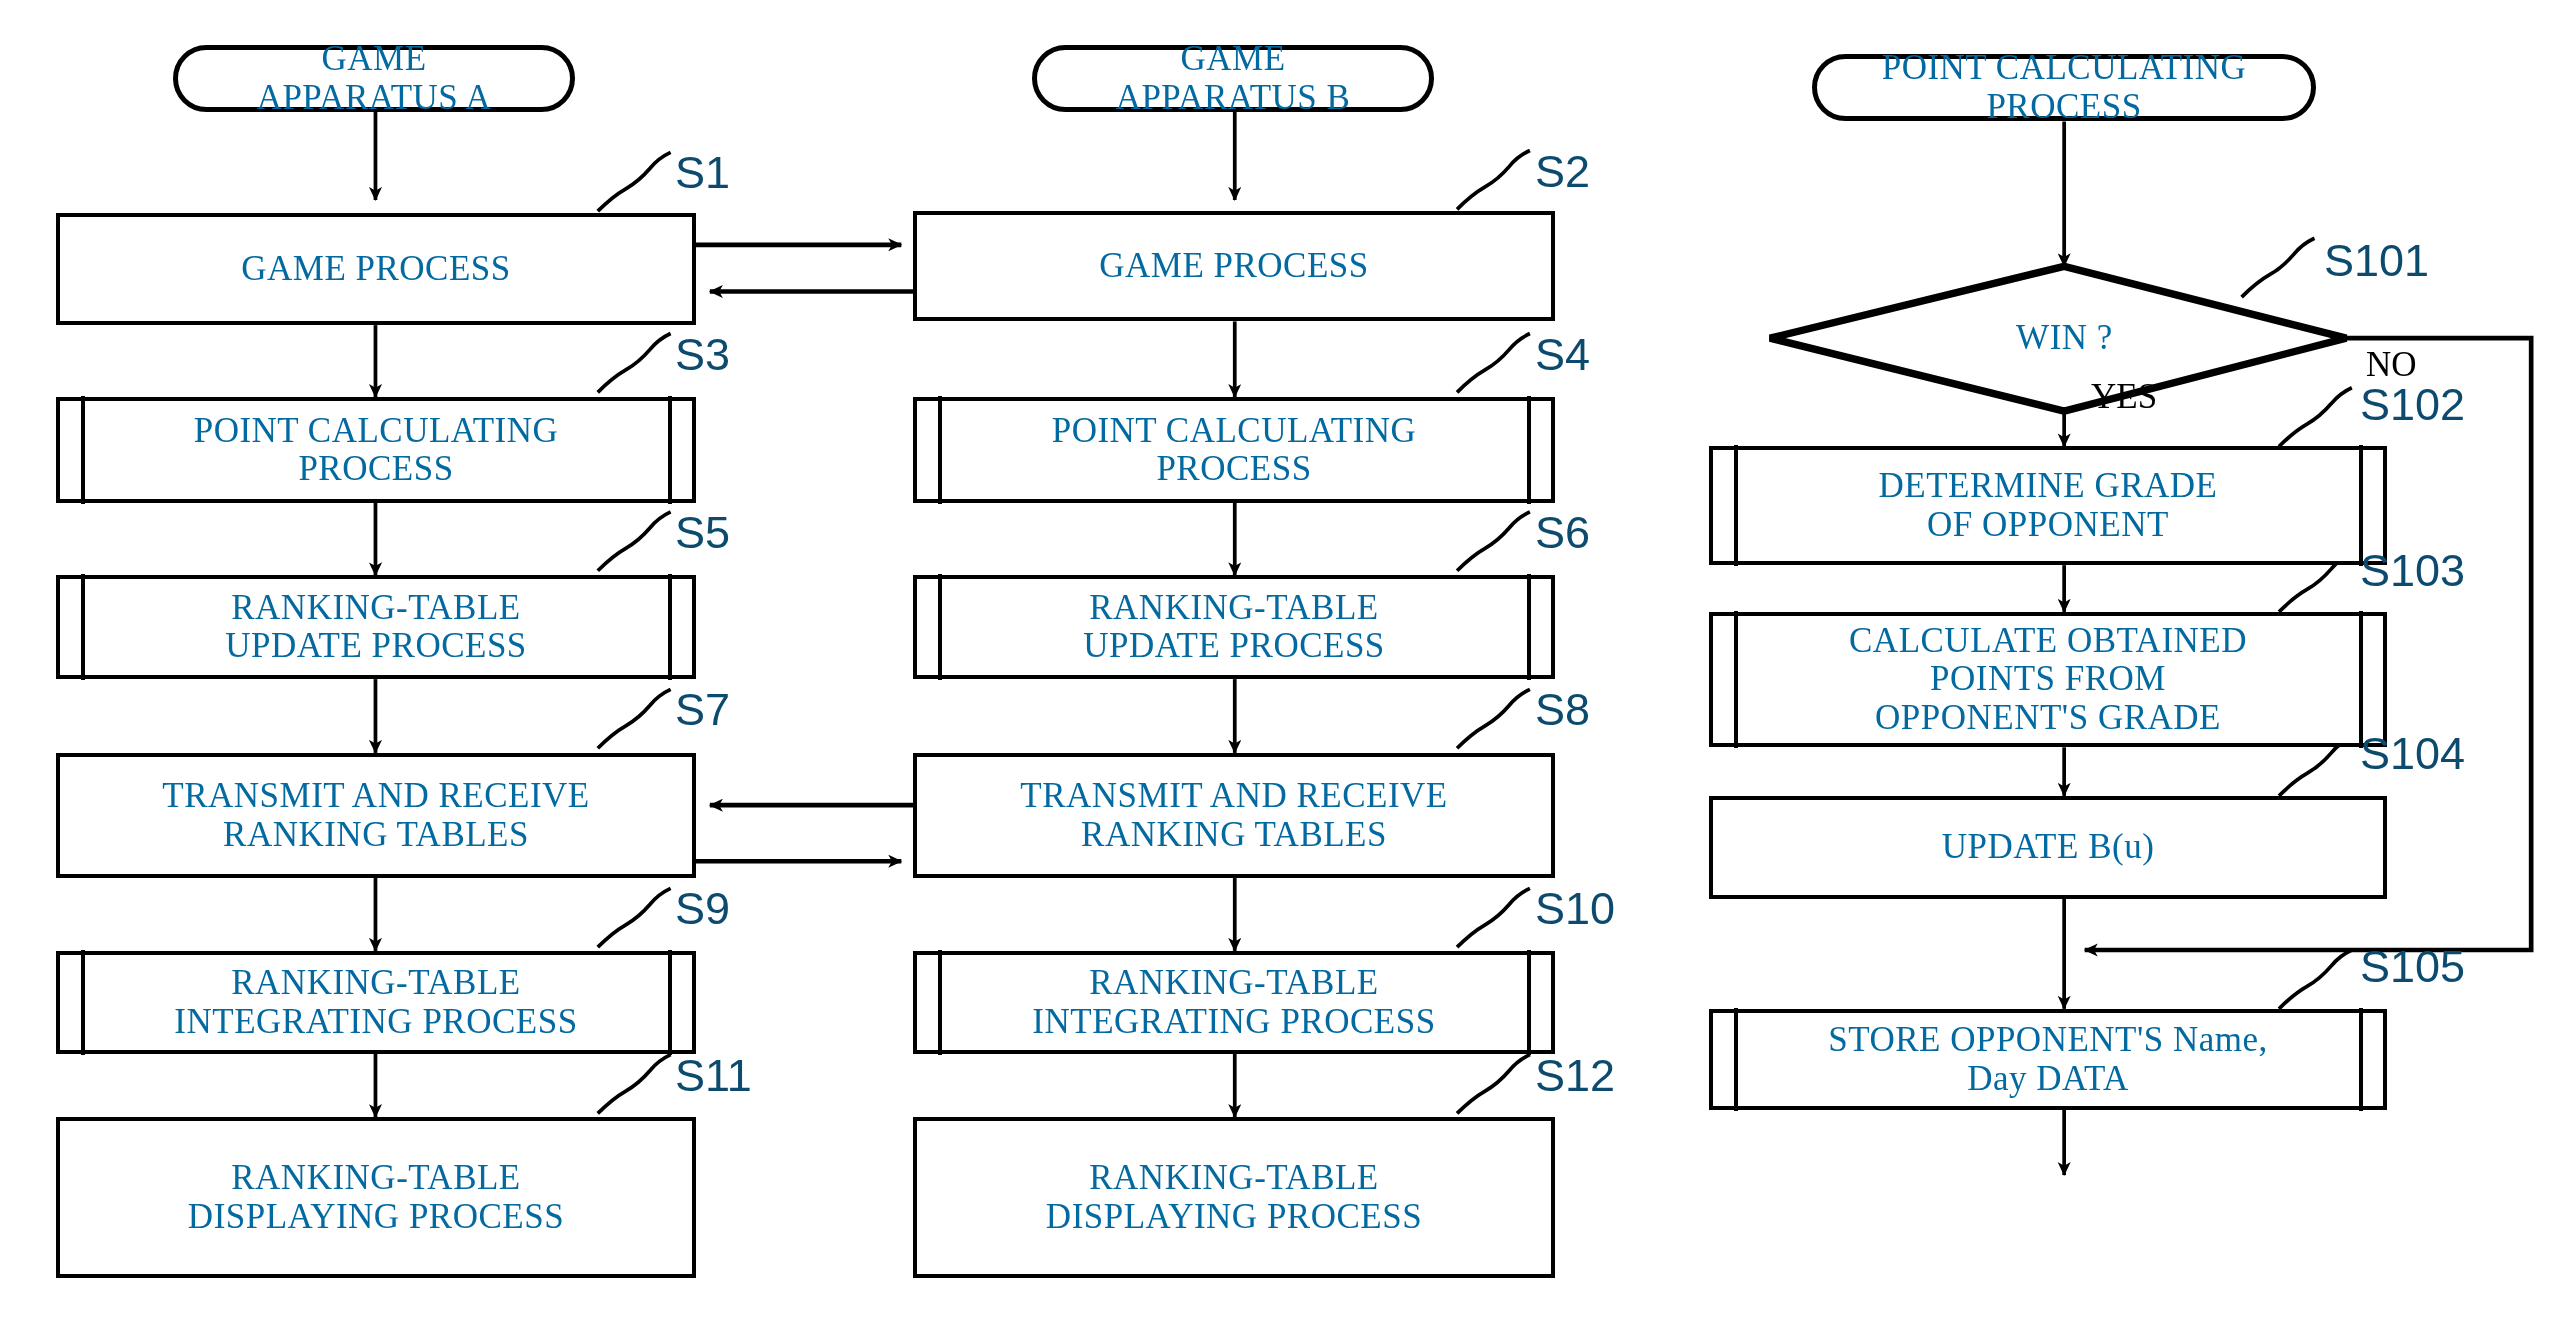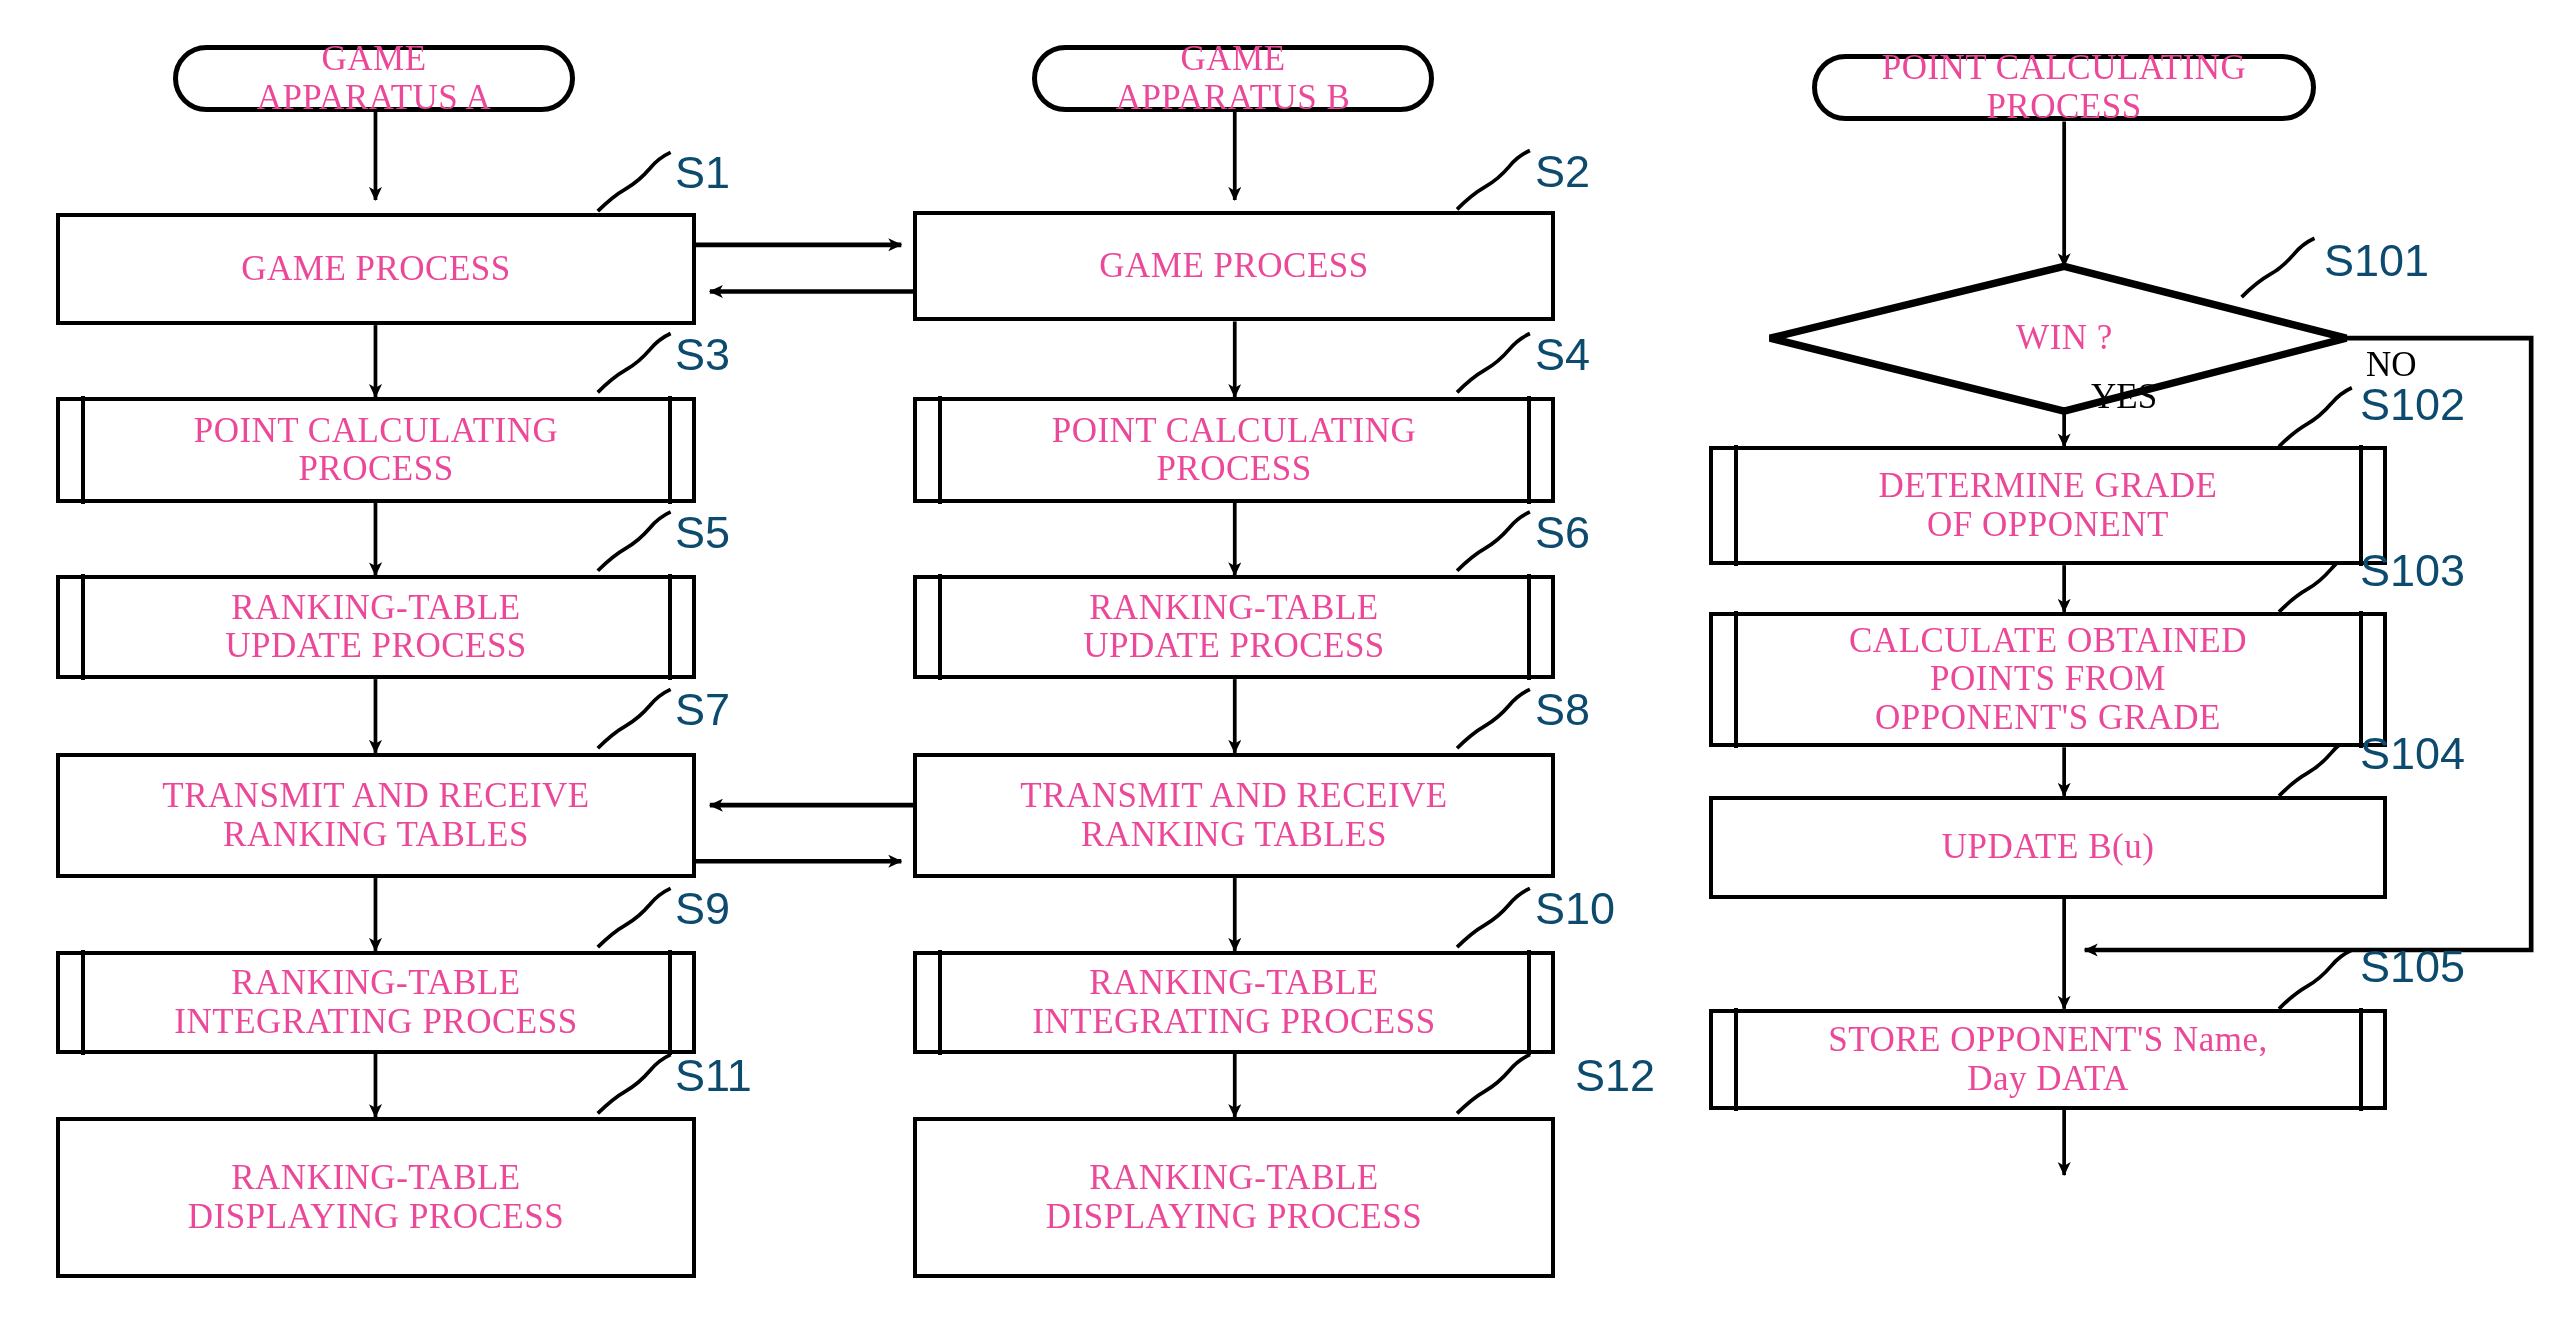--- a/index.html
+++ b/index.html
@@ -28,21 +28,21 @@
   }
   
   .node {
     position: absolute;
     box-sizing: border-box;
     background: #ffffff;
     display: flex;
     align-items: center;
     justify-content: center;
     text-align: center;
-    color: #ec4899;
+    color: #0369a1;
   }
   .rect {
     border: 4.7px solid #000000;
   }
   
   .predef::before,
   .predef::after {
     content: "";
     position: absolute;
     top: -4.7px;
@@ -234,21 +234,21 @@
   <div class="node rect predef" style="left:913px; top:951px; width:642px; height:103px;">
     <span class="label-text">RANKING-TABLE
 INTEGRATING PROCESS</span>
   </div>
   <div class="step-ref" style="left:1535px; top:886px;">S10</div>
 
   <div class="node rect" style="left:913px; top:1117px; width:642px; height:161px;">
     <span class="label-text">RANKING-TABLE
 DISPLAYING PROCESS</span>
   </div>
-  <div class="step-ref" style="left:1535px; top:1053px;margin-left:40px;">S12</div>
+  <div class="step-ref" style="left:1535px; top:1053px;">S12</div>
 
   <div class="node terminal" style="left:1812px; top:54px; width:504px; height:67px;">
     <span class="label-text">POINT CALCULATING
 PROCESS</span>
   </div>
 
   <div class="node" style="left:1915px; top:310px; width:299px; height:56px; border:none;">
     <span class="label-text">WIN ?</span>
   </div>
   <div class="step-ref" style="left:2324px; top:238px;">S101</div>

